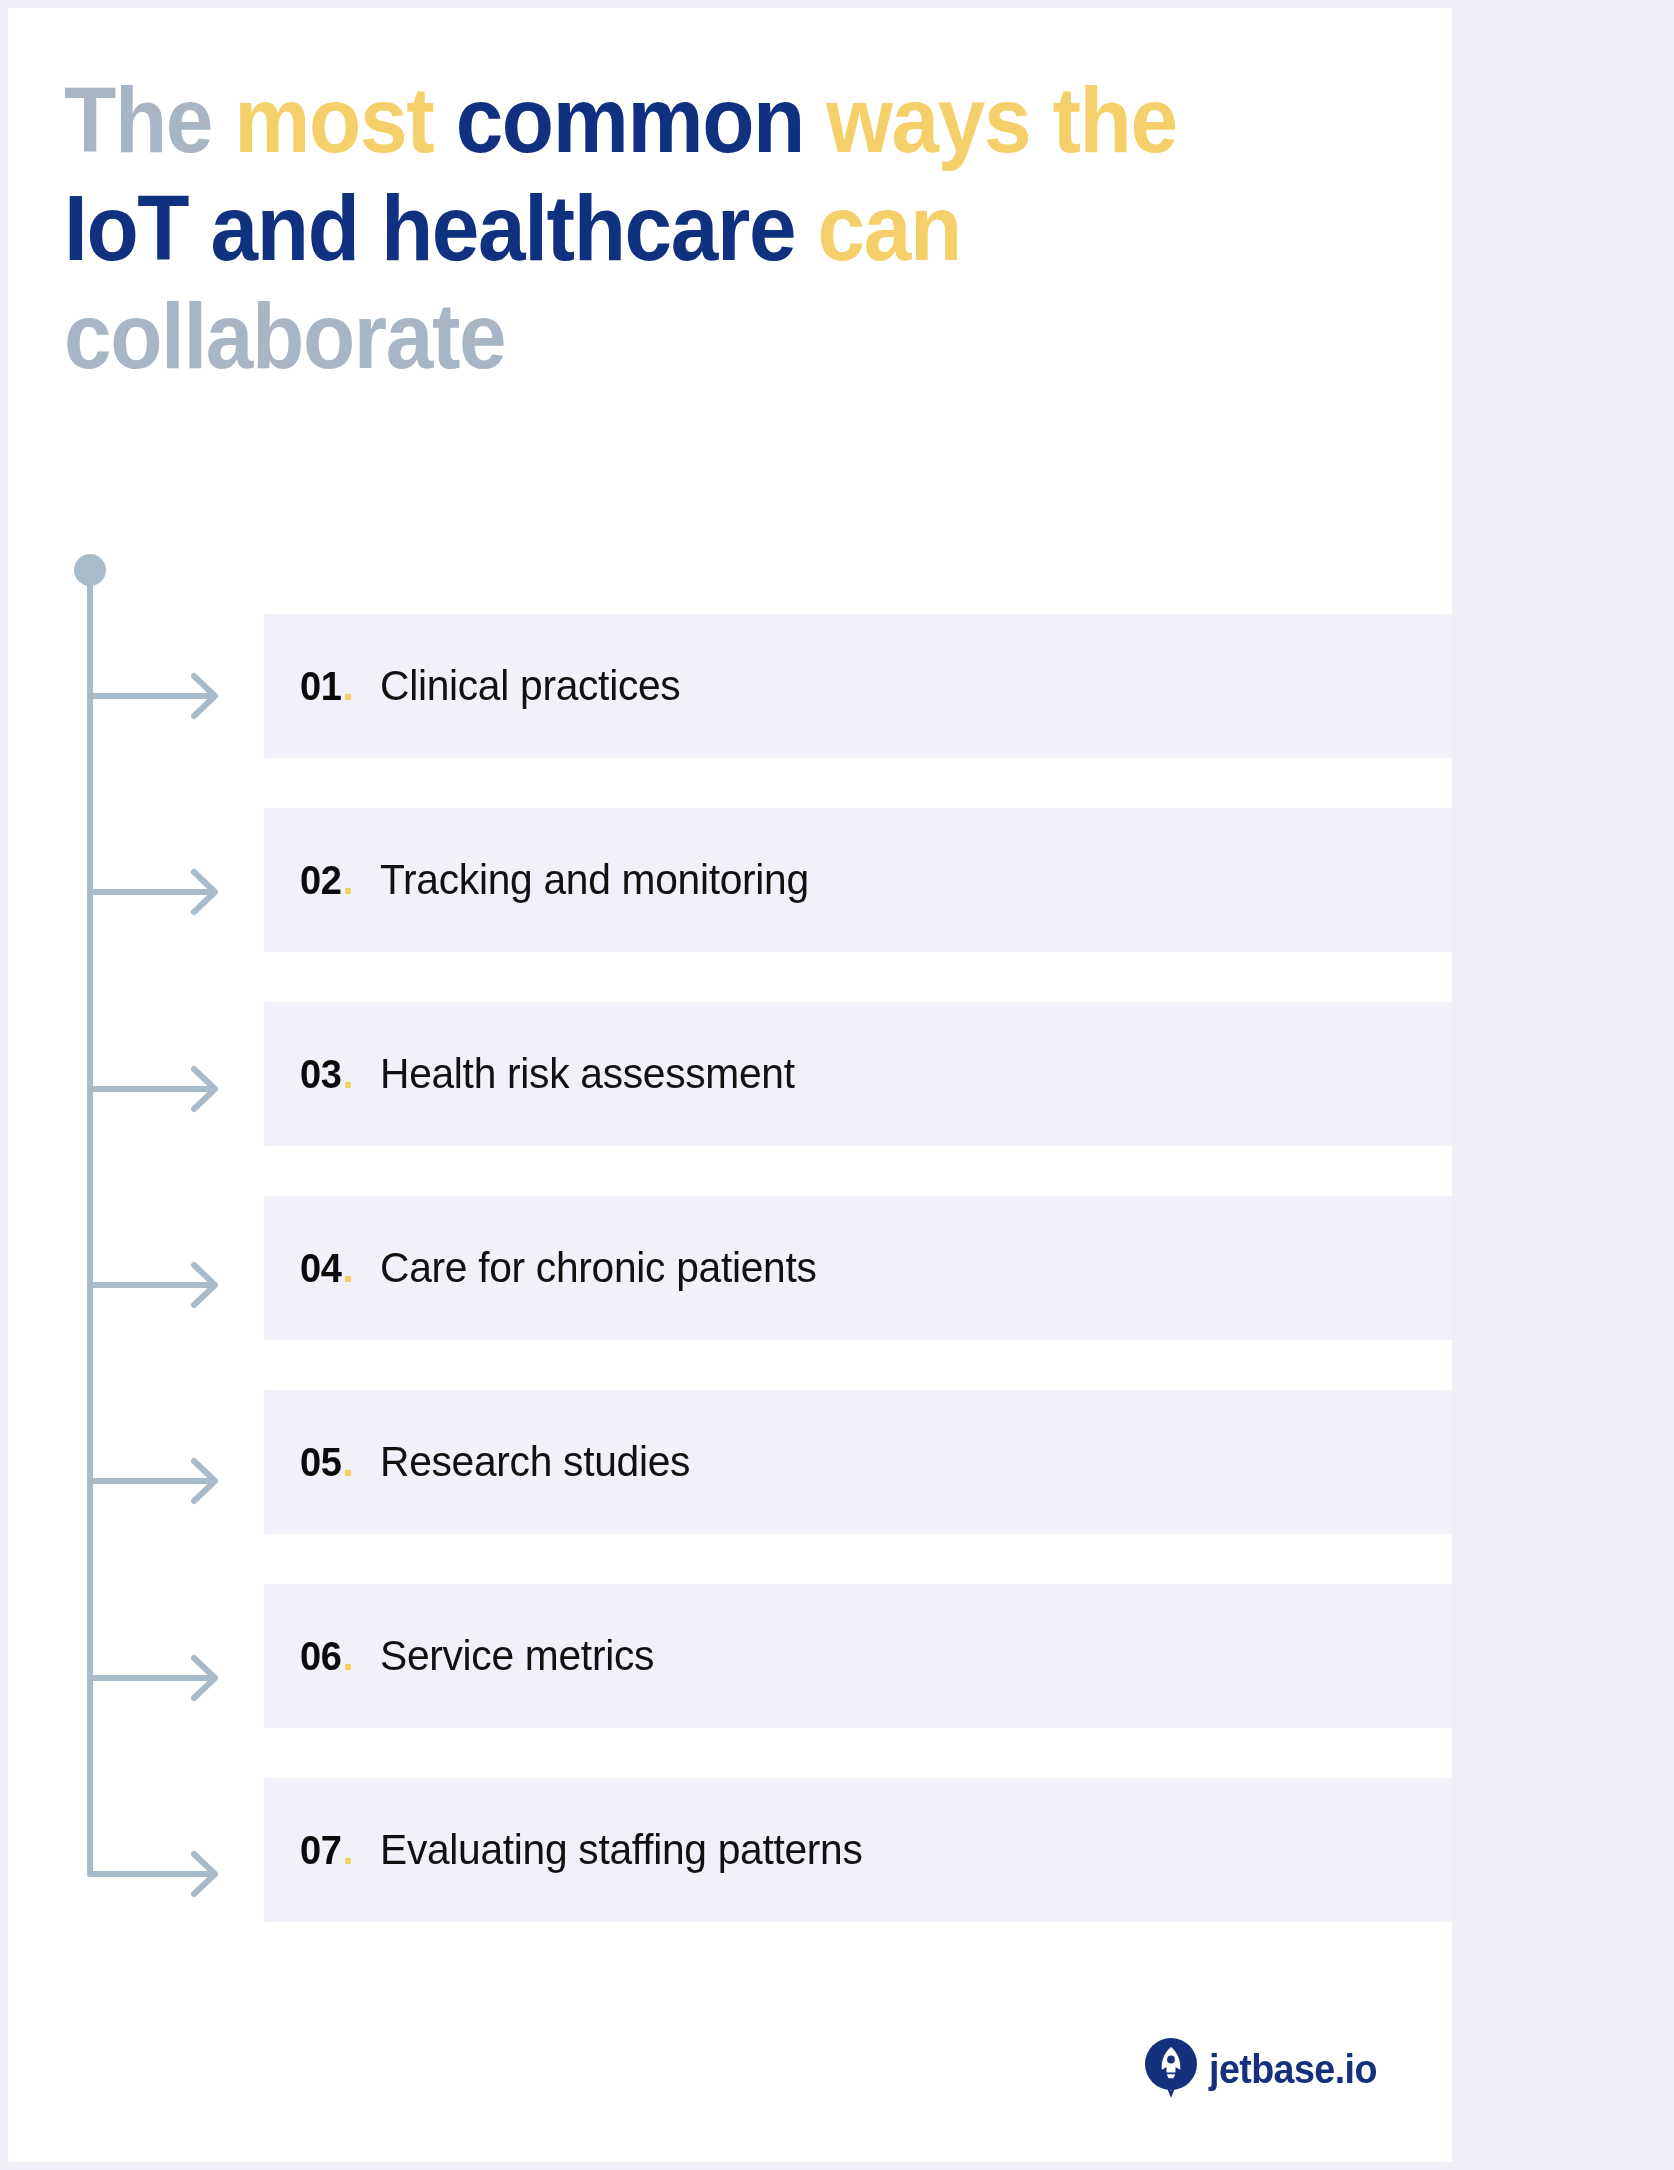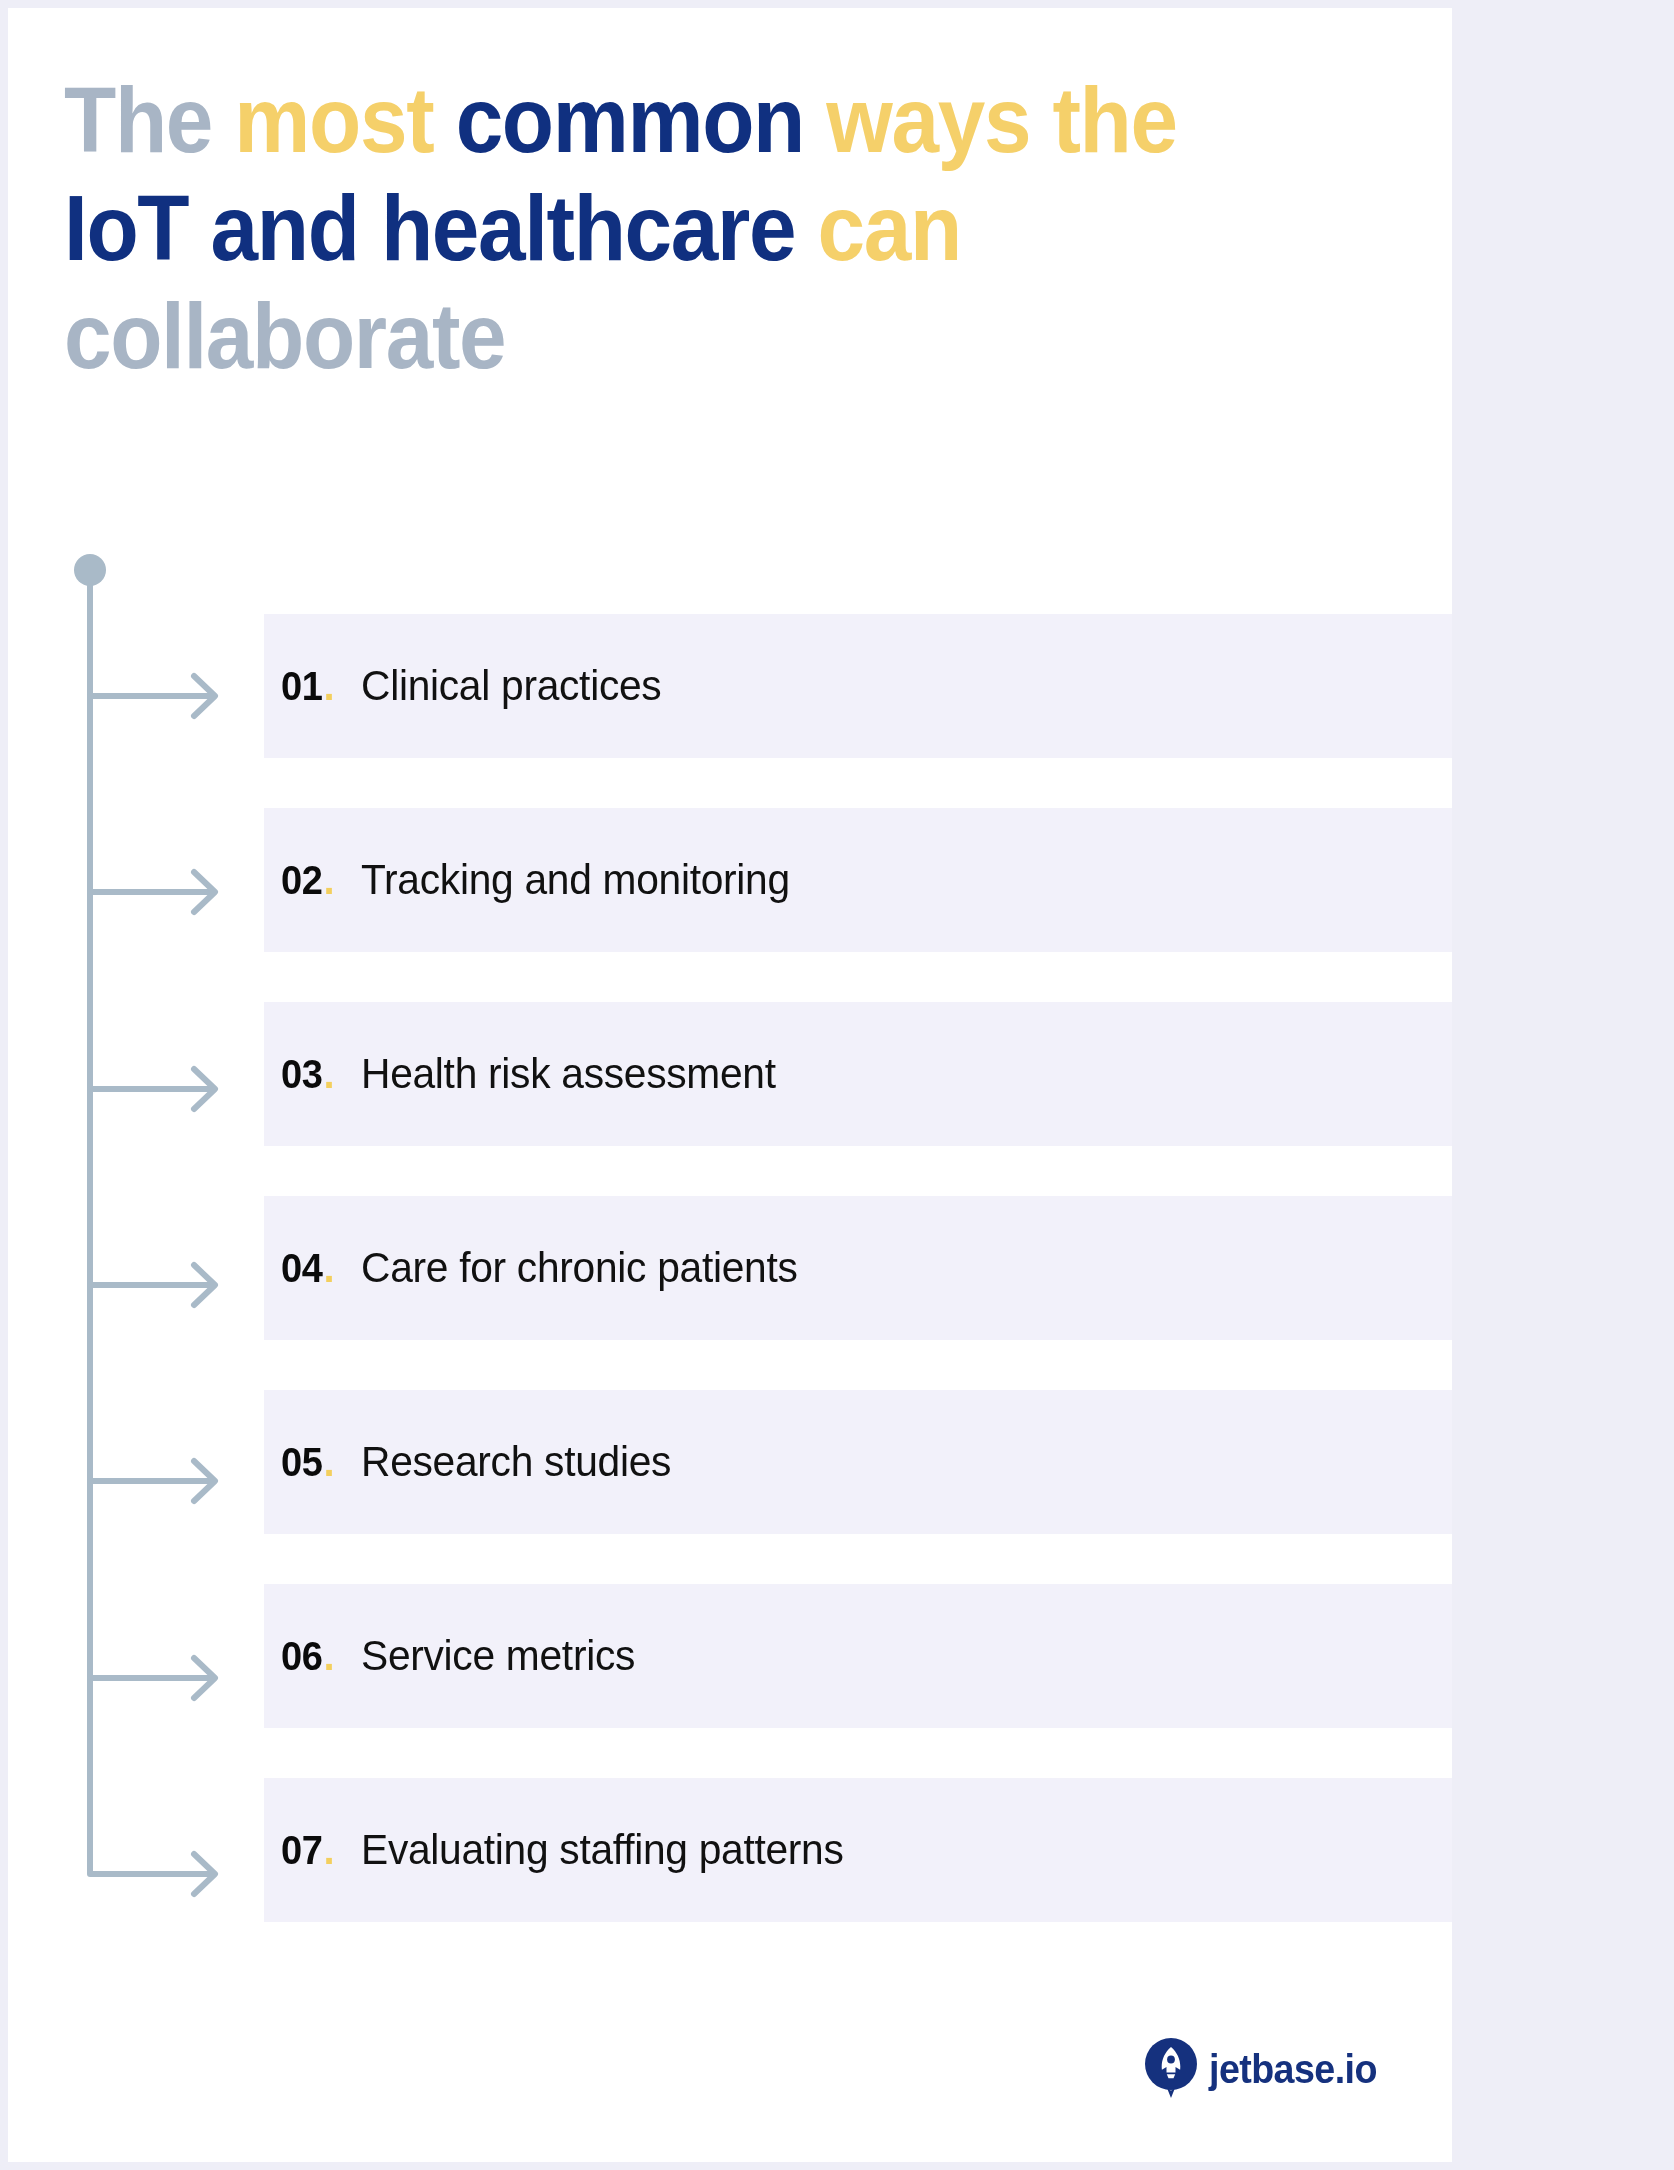--- a/index.html
+++ b/index.html
@@ -40,21 +40,21 @@
 
   
   #list { position:absolute; left:256px; top:606px; width:1330px; }
   .row {
     position:relative;
     height:144px;
     margin-bottom:50px;
     background:#f2f1fa;
     display:flex;
     align-items:center;
-    padding-left:16px;
+    padding-left:35px;
   }
   .row-num {
     font-size:40px;
     font-weight:700;
     color:#0b0b0b;
     letter-spacing:-0.5px;
     font-family:"Liberation Sans Narrow","Liberation Sans",sans-serif;
     transform:scaleX(0.95);
   }
   .row-dot {

